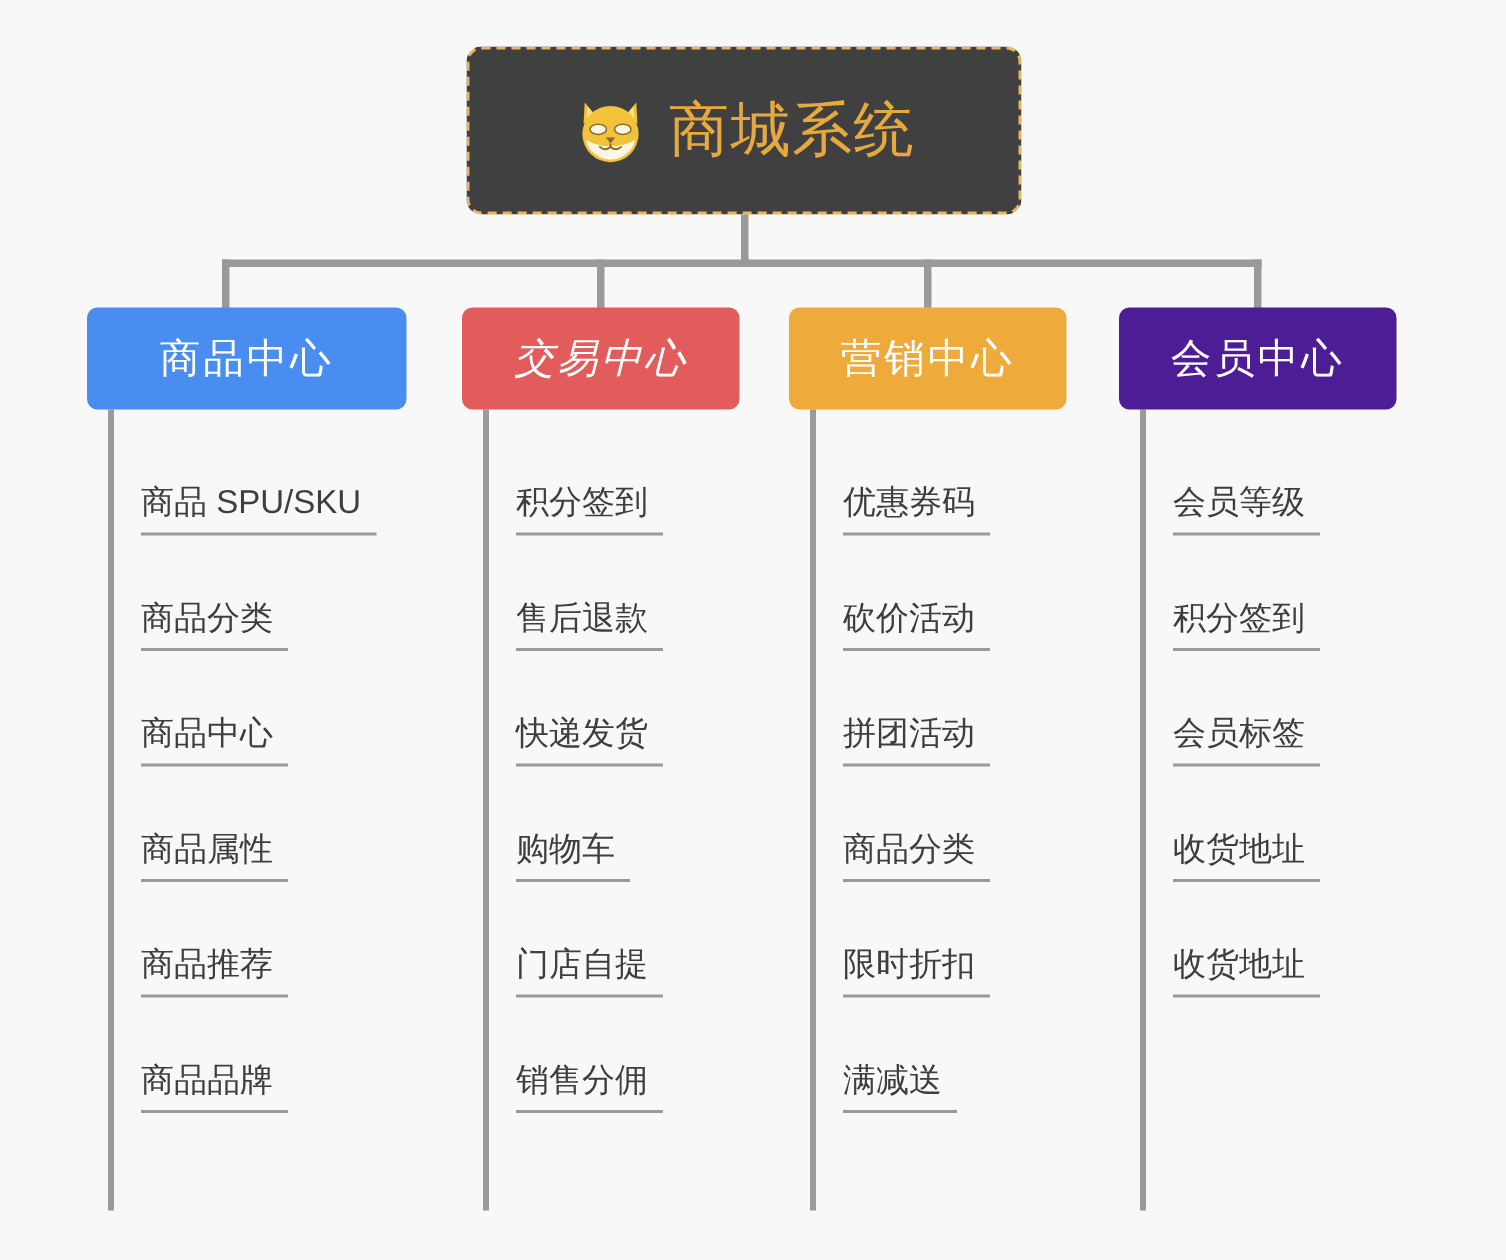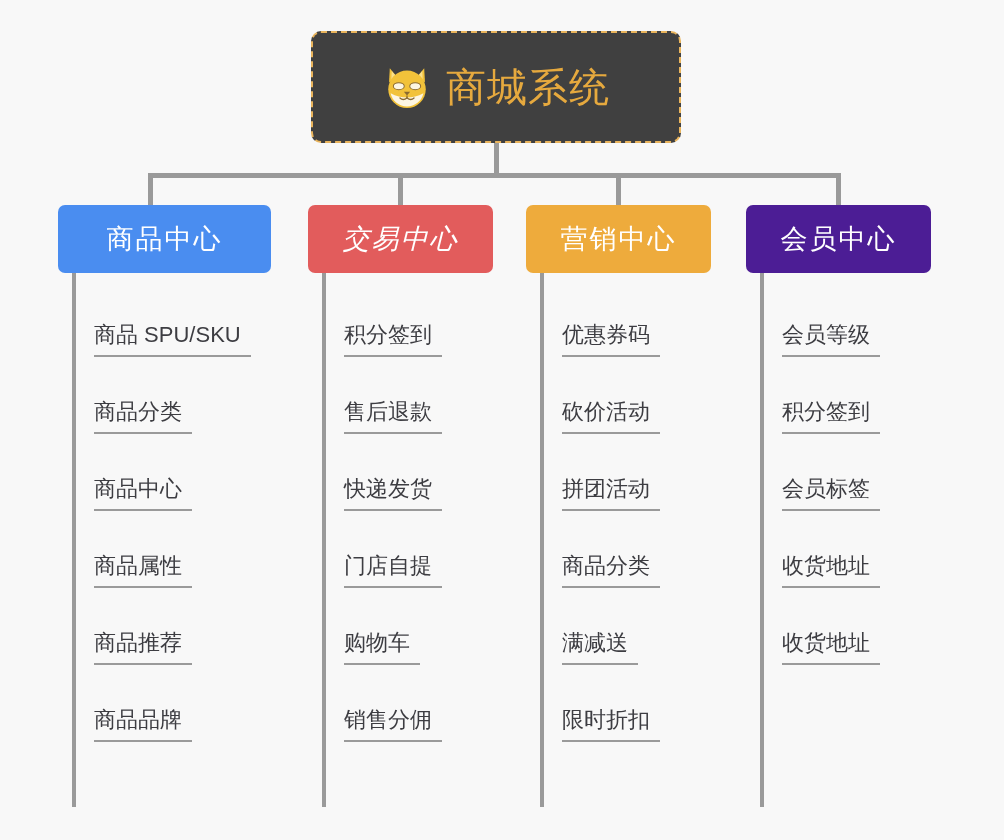--- a/index.html
+++ b/index.html
@@ -177,24 +177,24 @@
       <div class="item">
           <span class="item-label">积分签到</span>
         </div>
       <div class="item">
           <span class="item-label">售后退款</span>
         </div>
       <div class="item">
           <span class="item-label">快递发货</span>
         </div>
       <div class="item">
+          <span class="item-label">购物车</span>
+        </div>
+      <div class="item">
           <span class="item-label">门店自提</span>
-        </div>
-      <div class="item">
-          <span class="item-label">购物车</span>
         </div>
       <div class="item">
           <span class="item-label">销售分佣</span>
         </div>
     </div>
   </div>
 
   <div class="column" style="left:526px; width:185px;">
     <div class="cat-box" style="background:#eeab3c; width:185px;">
       <span>营销中心</span>
@@ -207,24 +207,24 @@
       <div class="item">
           <span class="item-label">砍价活动</span>
         </div>
       <div class="item">
           <span class="item-label">拼团活动</span>
         </div>
       <div class="item">
           <span class="item-label">商品分类</span>
         </div>
       <div class="item">
+          <span class="item-label">限时折扣</span>
+        </div>
+      <div class="item">
           <span class="item-label">满减送</span>
-        </div>
-      <div class="item">
-          <span class="item-label">限时折扣</span>
         </div>
     </div>
   </div>
 
   <div class="column" style="left:746px; width:185px;">
     <div class="cat-box" style="background:#4c1d95; width:185px;">
       <span>会员中心</span>
     </div>
     <div class="spine" style="left:14px; height:534px;"></div>
     <div class="items">

